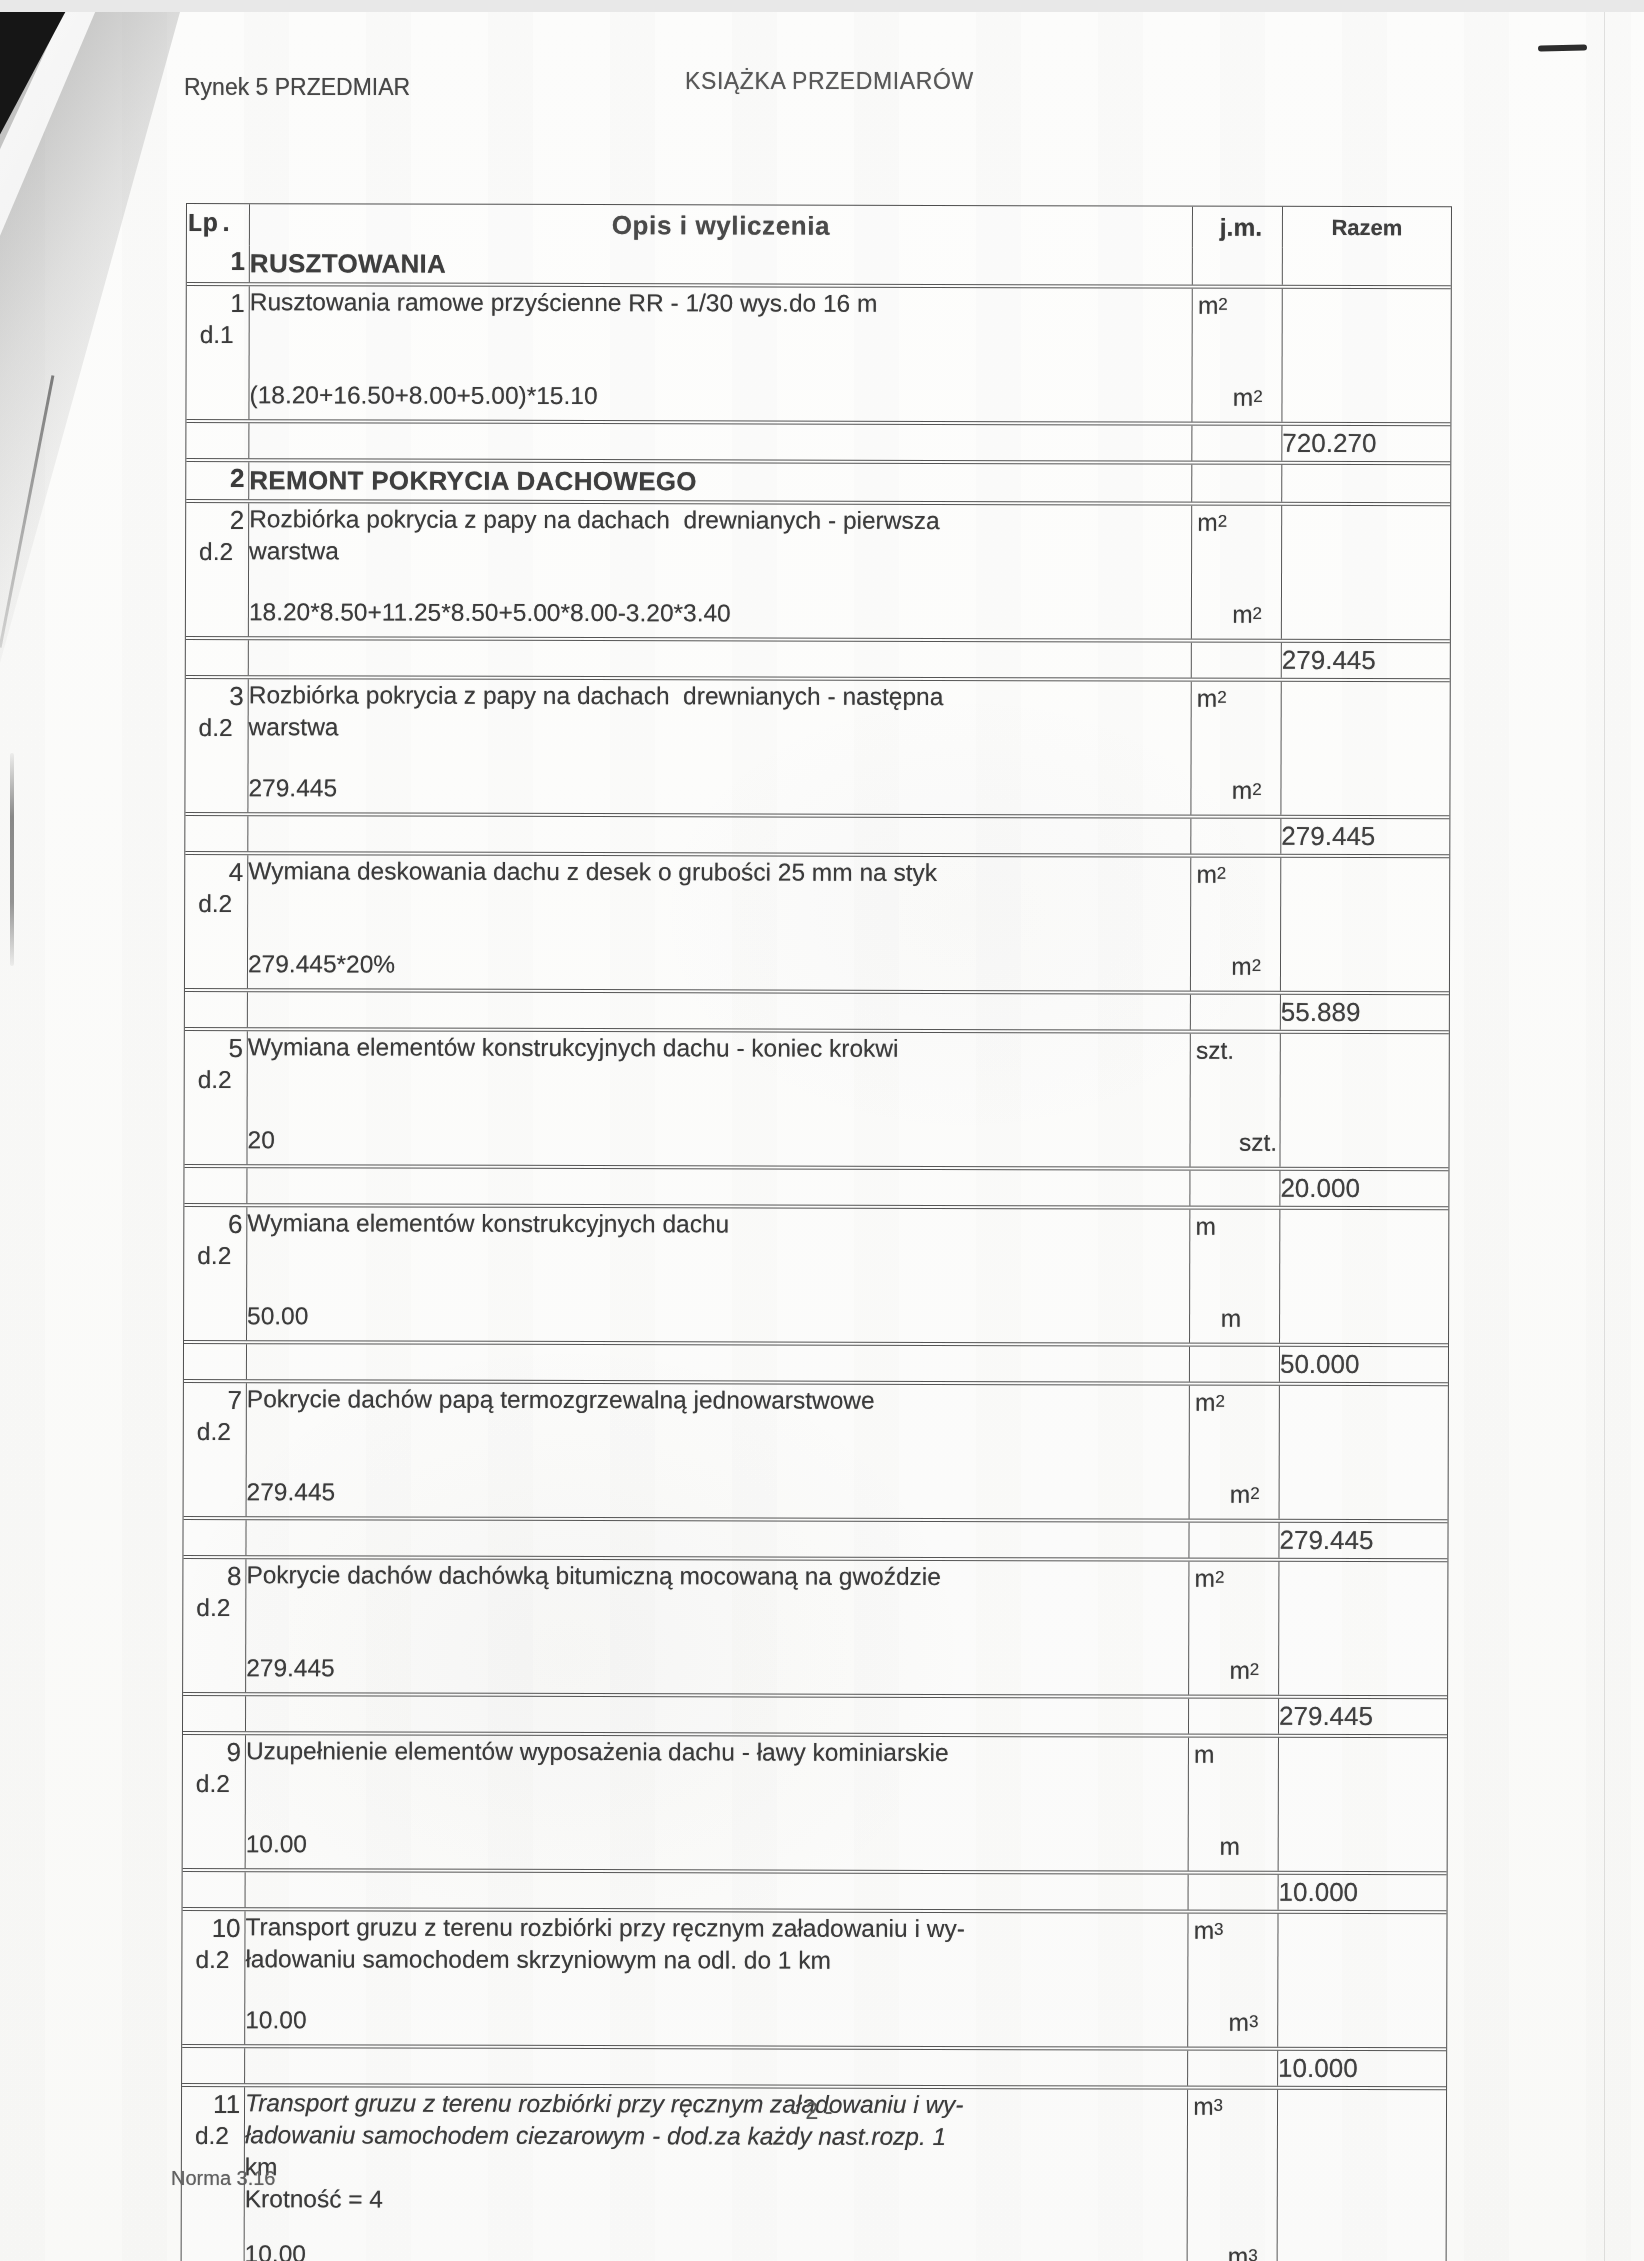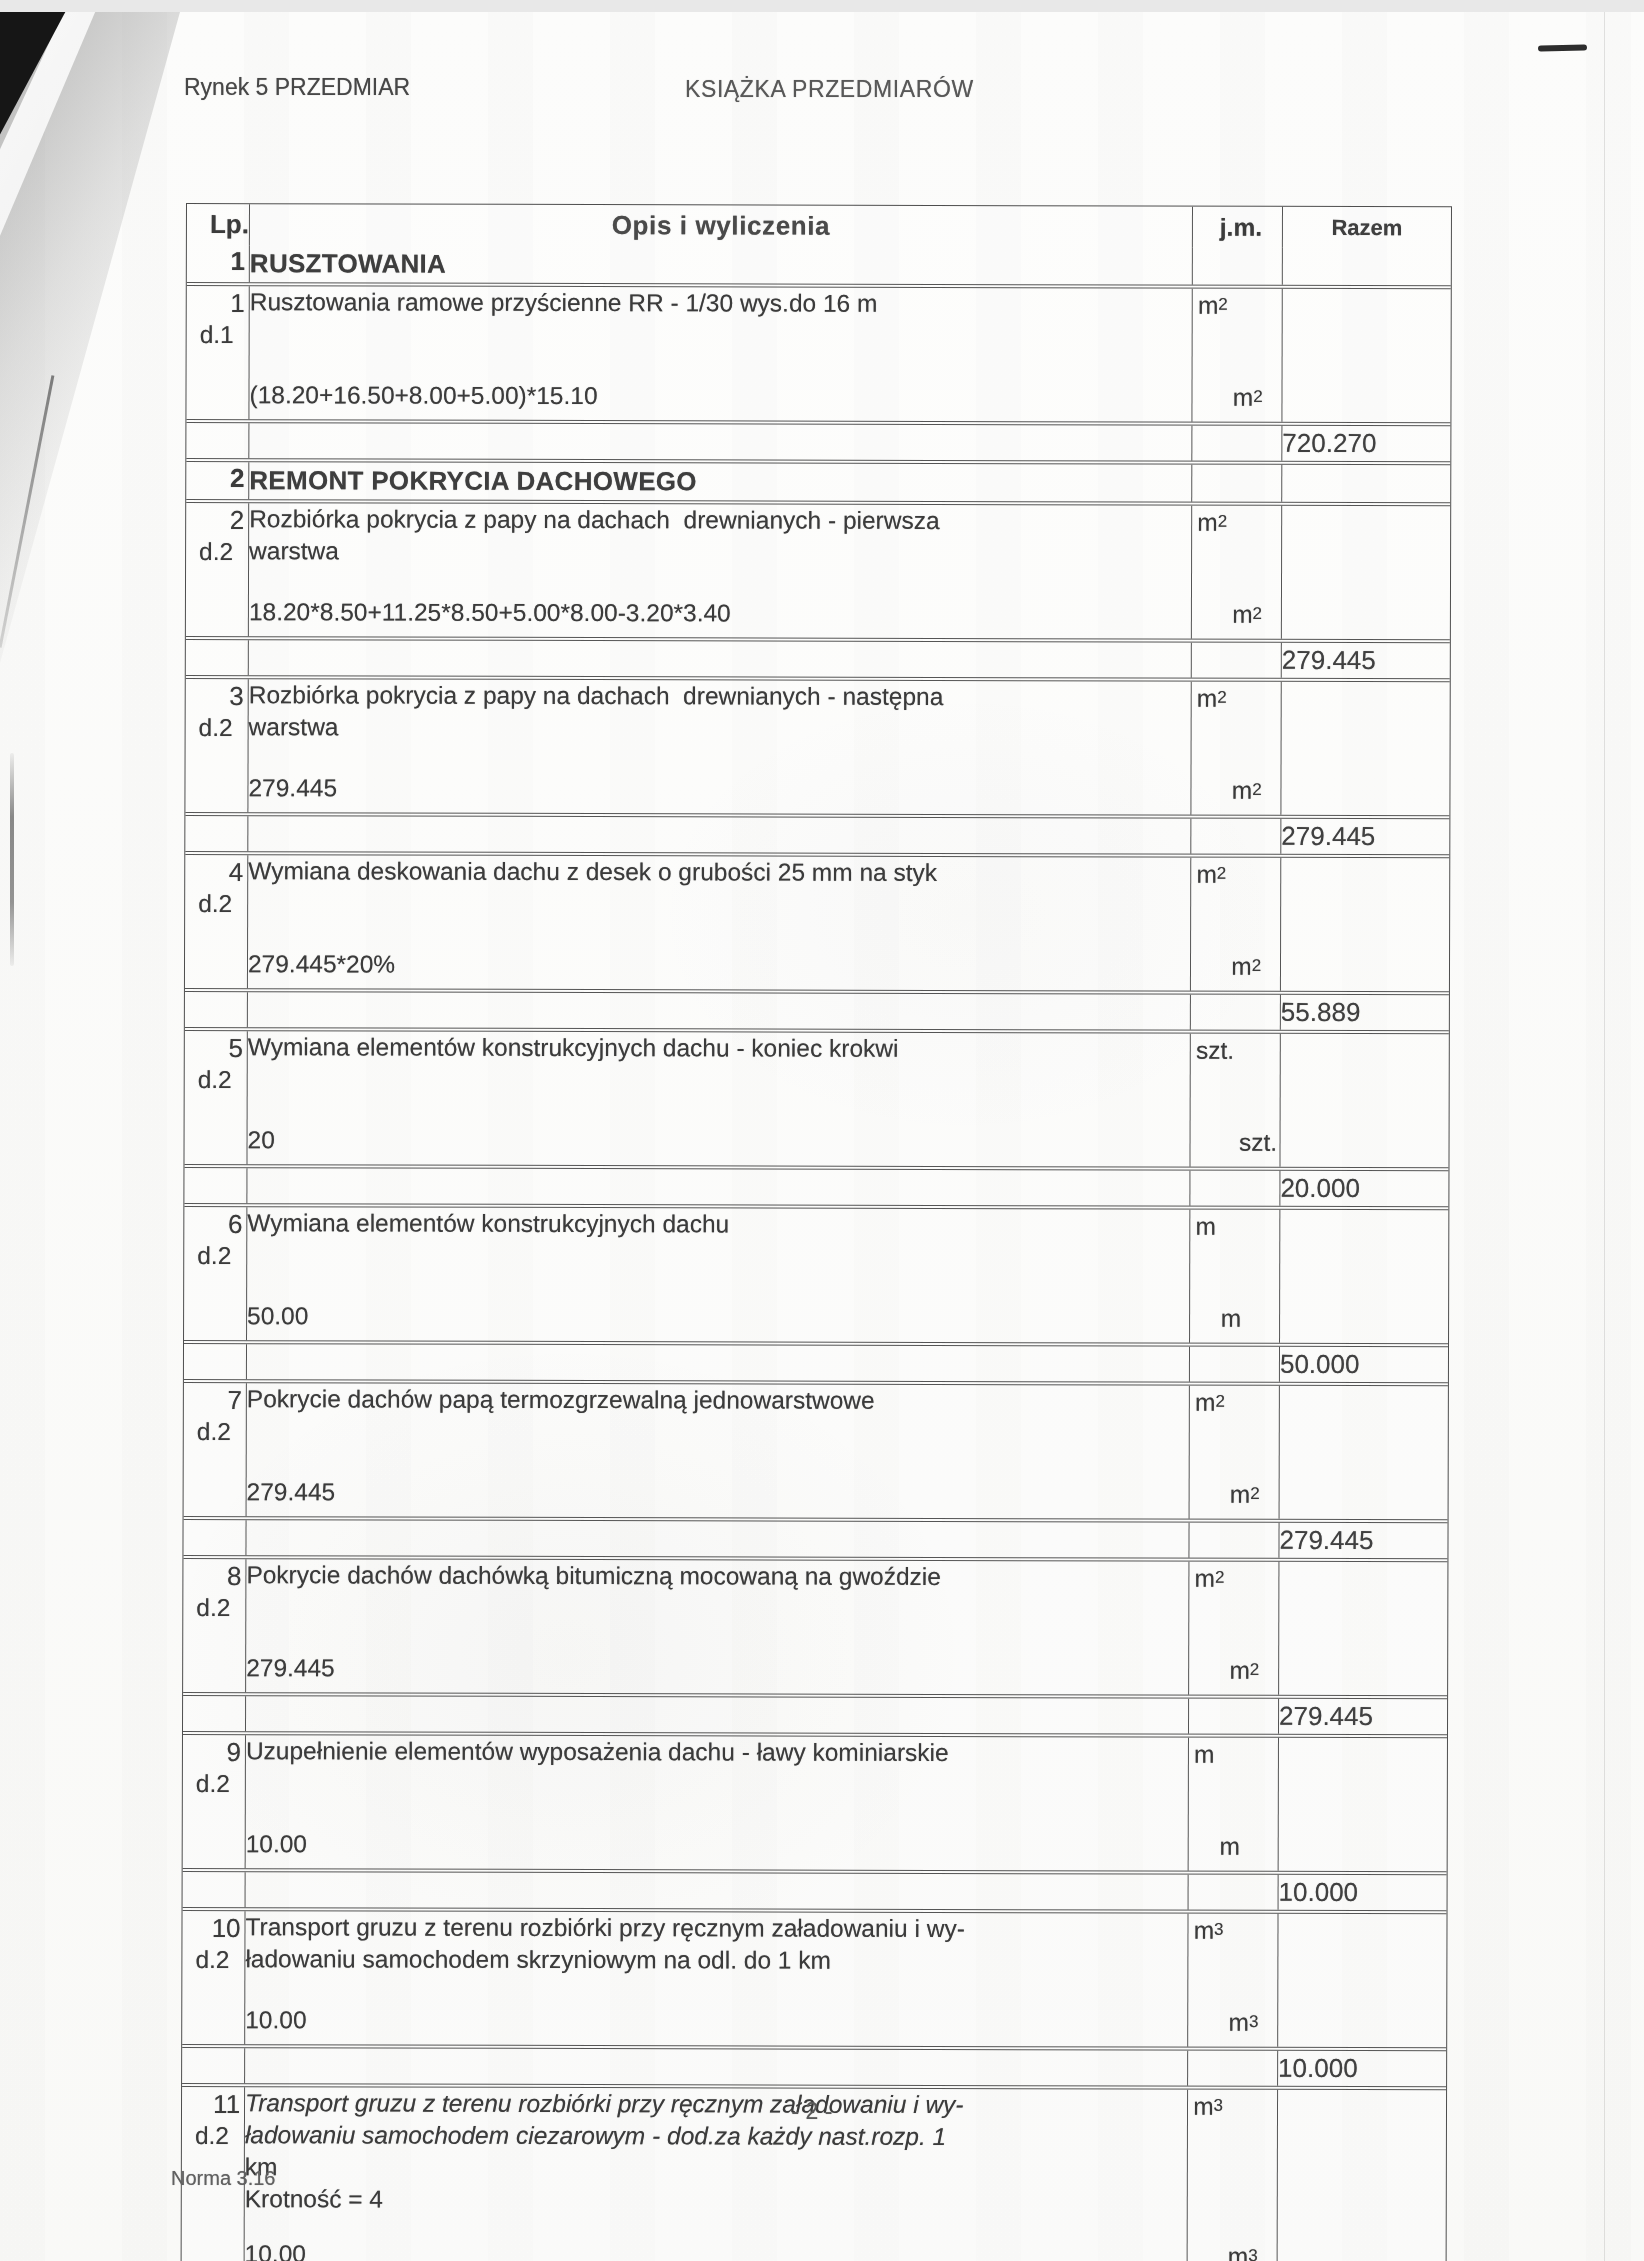--- a/index.html
+++ b/index.html
@@ -48,21 +48,21 @@
     position:absolute;left:1538px;top:33px;width:49px;height:5.8px;
     background:#2d2d2d;border-radius:3.2px;transform:rotate(-1.2deg);
   }
   .right-scanline{
     position:absolute;left:1604px;top:0;width:1.3px;height:2261px;
     background:rgba(0,0,0,0.10);
   }
 
   
   .hdr-left{position:absolute;left:184px;top:62px;font-size:23px;color:#474747;}
-  .hdr-center{position:absolute;left:685px;top:64px;font-size:23px;letter-spacing:0.6px;color:#585858;}
+  .hdr-center{position:absolute;left:685px;top:56px;font-size:23px;letter-spacing:0.6px;color:#585858;}
   .pg-num{position:absolute;left:741px;top:2086px;width:142px;text-align:center;font-size:23px;color:#5a5a5a;}
   .ftr-left{position:absolute;left:171px;top:2155px;font-size:20px;color:#616161;}
 
   
   .sheet-table{
     position:absolute;left:186px;top:191px;width:1264px;
     border:1.9px solid #4e4e4e;
     transform:rotate(0.15deg);
     transform-origin:top left;
     background:rgba(255,255,255,0.25);
@@ -70,21 +70,21 @@
   .t-row{
     display:grid;
     grid-template-columns:62px 943px 90px 169px;
   }
   .t-row + .t-row{ border-top:4.5px double #555; }
   .cell{ box-sizing:border-box; min-width:0; }
   .c2,.c3,.c4{ border-left:1.9px solid #555; }
 
   
   .t-row.head .cell{ height:41px; line-height:41px; font-weight:bold; }
-  .h-lp{ text-align:right; font-size:26px; }
+  .h-lp{ text-align:left; font-size:26px;font-family:Liberation Mono, monospace; }
   .h-opis{ text-align:center; font-size:26px; letter-spacing:0.6px; color:#4a4a4a;}
   .h-jm{ text-align:center; font-size:24.5px;padding-left:7px; }
   .h-razem{ text-align:center; font-size:22px; color:#3f3f3f;}
 
   
   .t-row.section .cell{ height:37px; line-height:37px; }
   .section .lp-num{ text-align:right; padding-right:3.9px; font-size:26px; font-weight:bold; }
   .section-title{ font-size:26px; font-weight:bold; letter-spacing:0.3px; color:#3e3e3e; }
 
   

